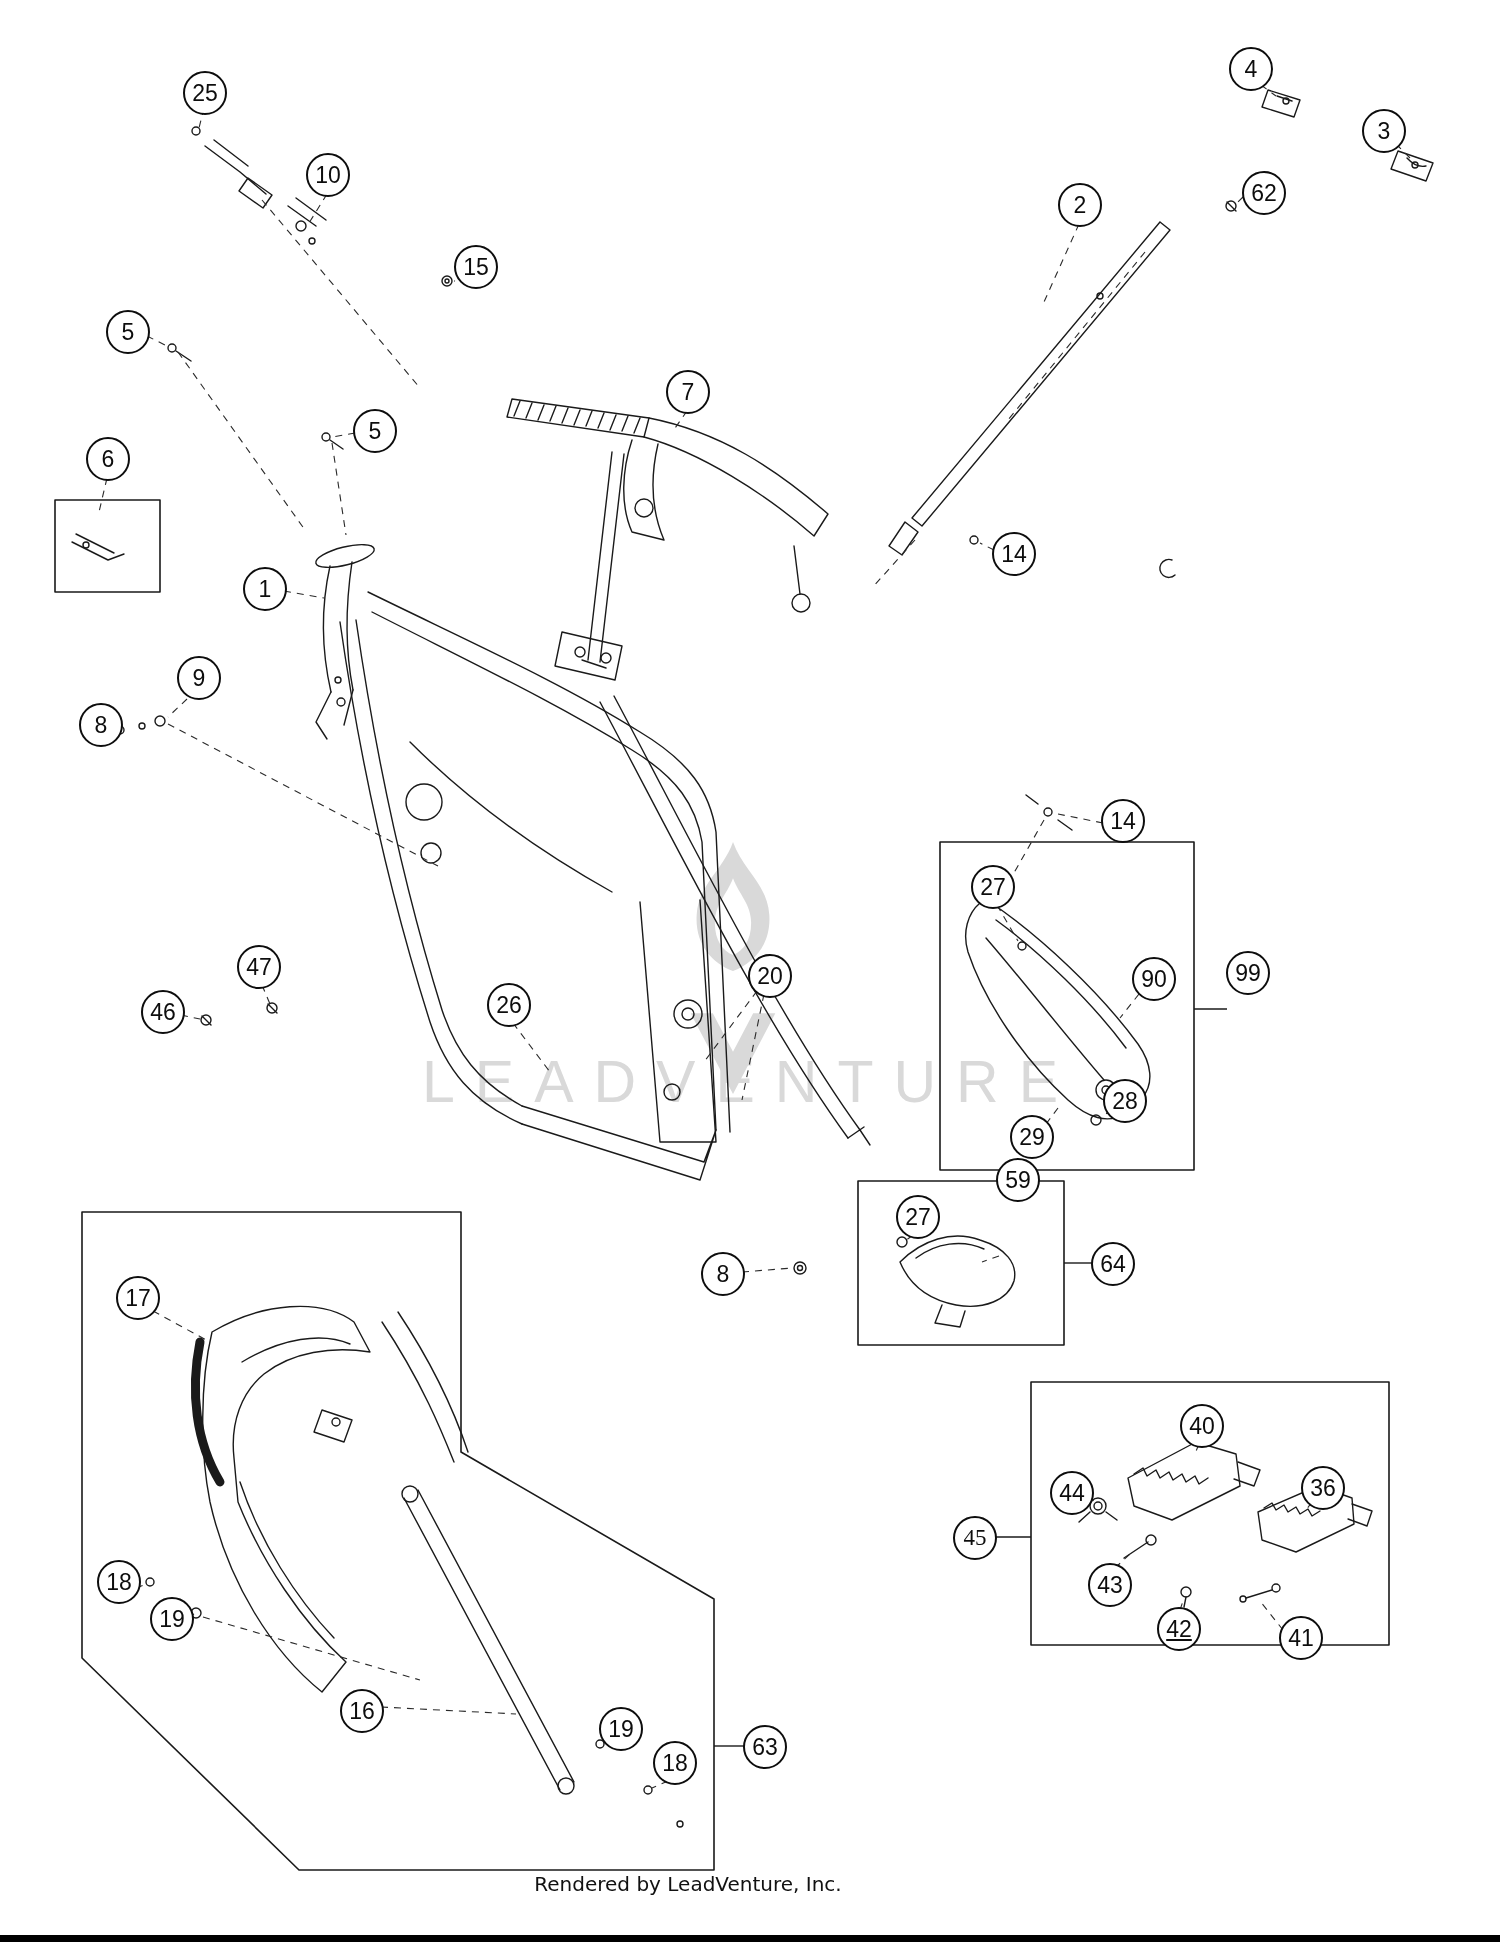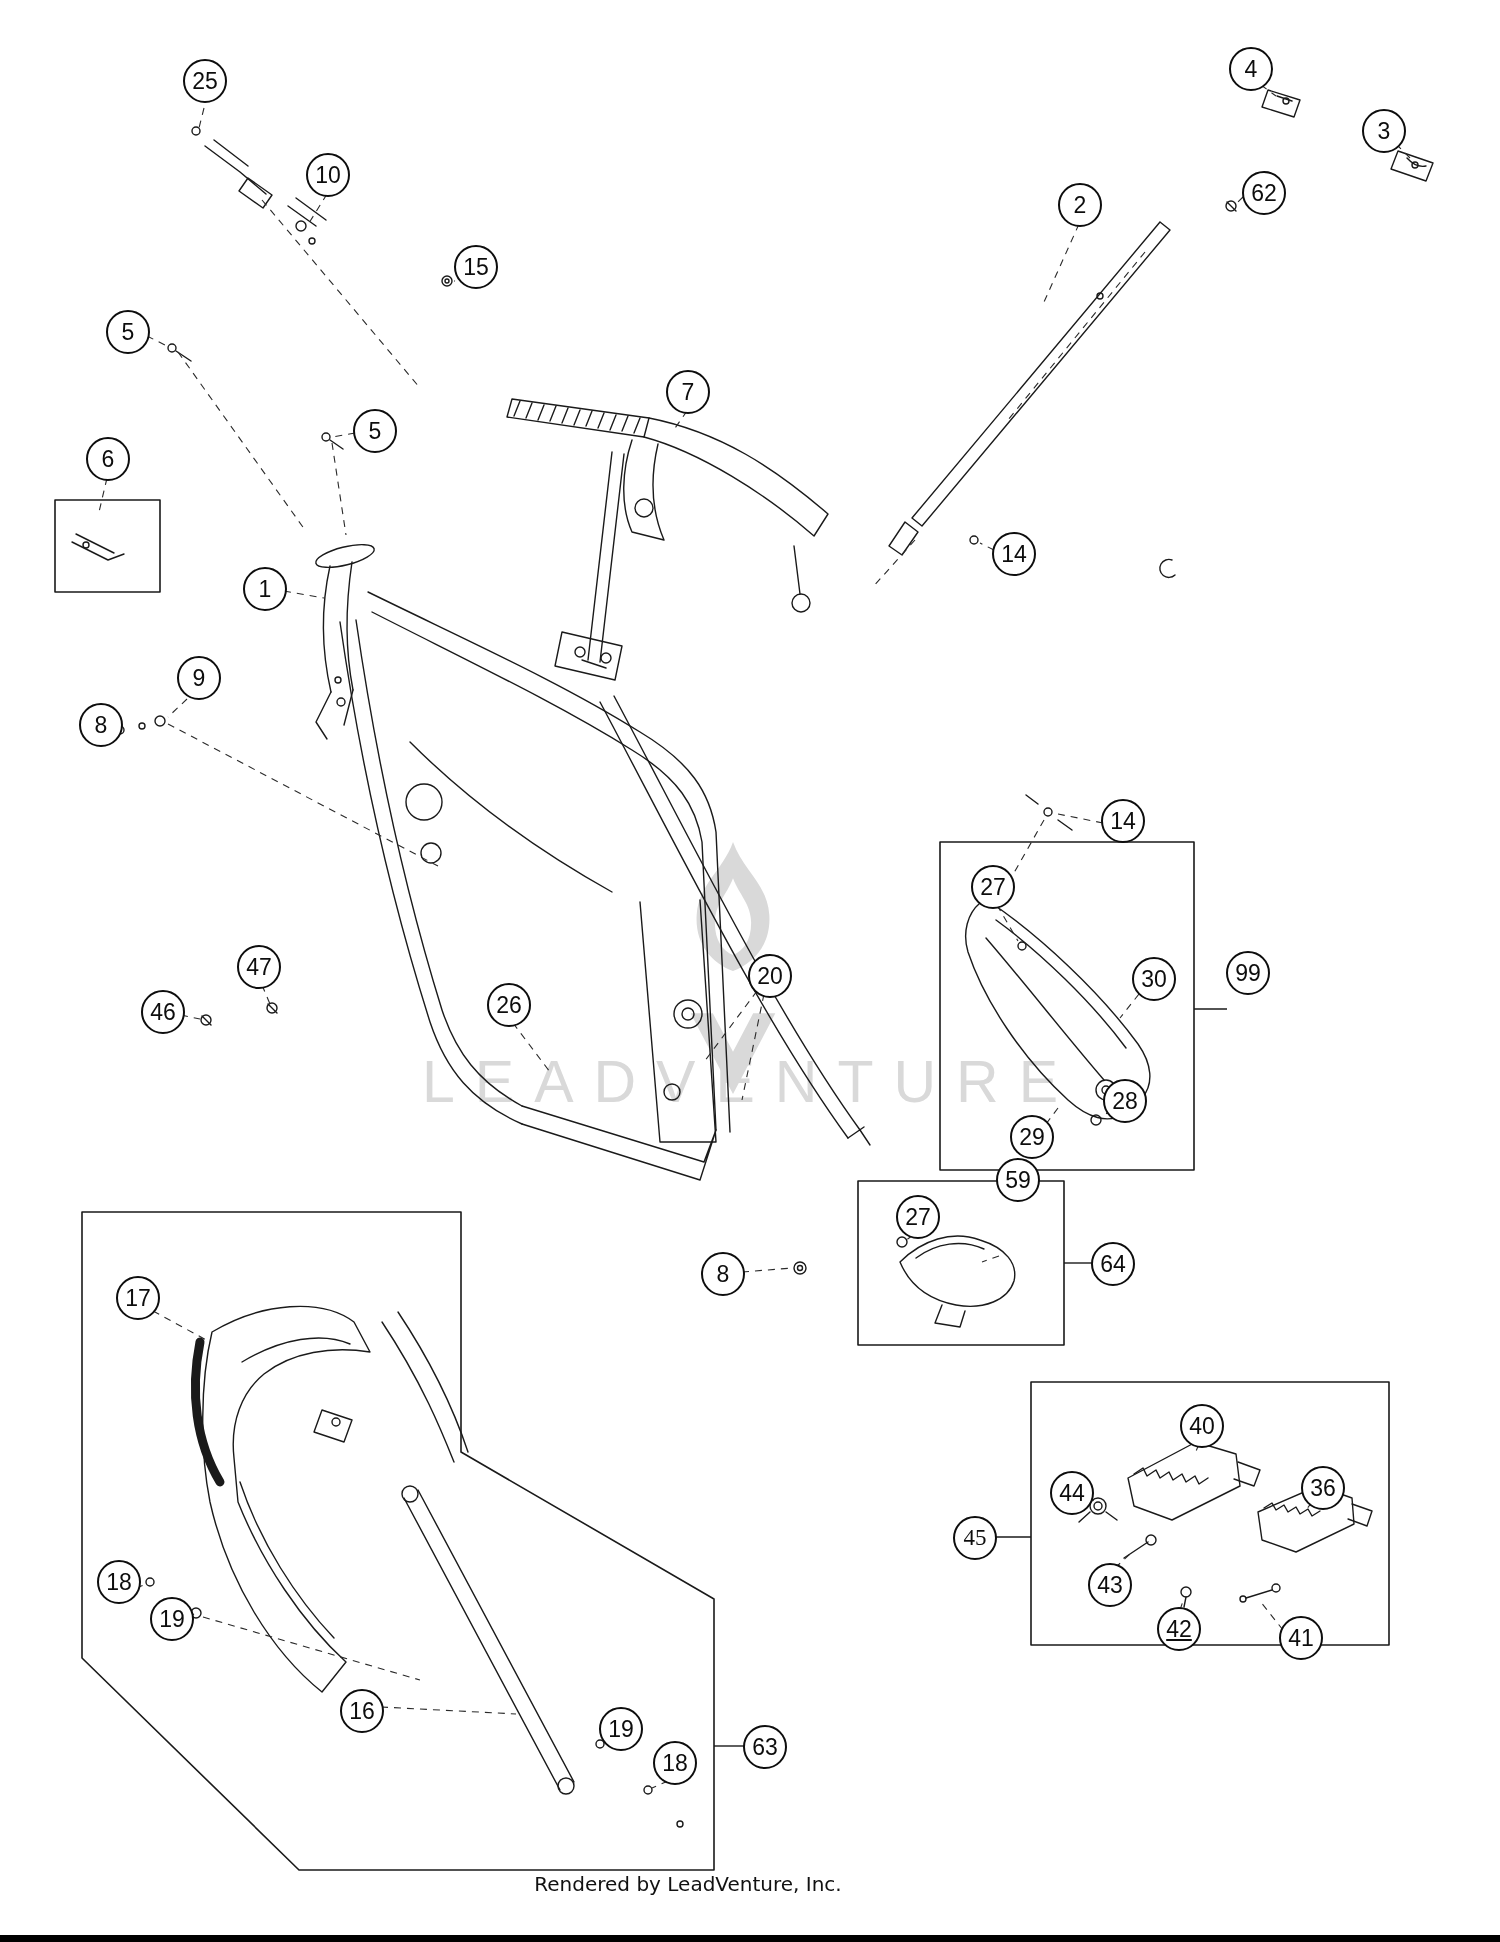--- a/index.html
+++ b/index.html
@@ -228,38 +228,38 @@
 
     <g stroke="#1a1a1a" stroke-width="1.4">
       <line x1="1194" y1="1009" x2="1227" y2="1009"></line>
       <line x1="1064" y1="1263" x2="1092" y2="1263"></line>
       <line x1="714" y1="1746" x2="744" y2="1746"></line>
       <line x1="994" y1="1537" x2="1031" y2="1537"></line>
     </g>
   </svg>
 
   <div class="callout-layer">
-      <div class="callout" style="left: 204px; top: 80px;">25</div>
+      <div class="callout" style="left: 204px; top: 92px;">25</div>
       <div class="callout" style="left: 327px; top: 174px;">10</div>
       <div class="callout" style="left: 475px; top: 266px;">15</div>
       <div class="callout" style="left: 127px; top: 331px;">5</div>
       <div class="callout" style="left: 374px; top: 430px;">5</div>
       <div class="callout" style="left: 107px; top: 458px;">6</div>
       <div class="callout" style="left: 687px; top: 391px;">7</div>
       <div class="callout" style="left: 264px; top: 588px;">1</div>
       <div class="callout" style="left: 198px; top: 677px;">9</div>
       <div class="callout" style="left: 100px; top: 724px;">8</div>
       <div class="callout" style="left: 1079px; top: 204px;">2</div>
       <div class="callout" style="left: 1263px; top: 192px;">62</div>
       <div class="callout" style="left: 1250px; top: 68px;">4</div>
       <div class="callout" style="left: 1383px; top: 130px;">3</div>
       <div class="callout" style="left: 1013px; top: 553px;">14</div>
       <div class="callout" style="left: 1122px; top: 820px;">14</div>
       <div class="callout" style="left: 992px; top: 886px;">27</div>
-      <div class="callout" style="left: 1153px; top: 978px;">30</div>
+      <div class="callout" style="left: 1153px; top: 978px;">90</div>
       <div class="callout" style="left: 1247px; top: 972px;">99</div>
       <div class="callout" style="left: 258px; top: 966px;">47</div>
       <div class="callout" style="left: 162px; top: 1011px;">46</div>
       <div class="callout" style="left: 508px; top: 1004px;">26</div>
       <div class="callout" style="left: 769px; top: 975px;">20</div>
       <div class="callout" style="left: 1124px; top: 1100px;">28</div>
       <div class="callout" style="left: 1031px; top: 1136px;">29</div>
       <div class="callout" style="left: 722px; top: 1273px;">8</div>
       <div class="callout" style="left: 917px; top: 1216px;">27</div>
       <div class="callout" style="left: 1017px; top: 1179px;">59</div>

